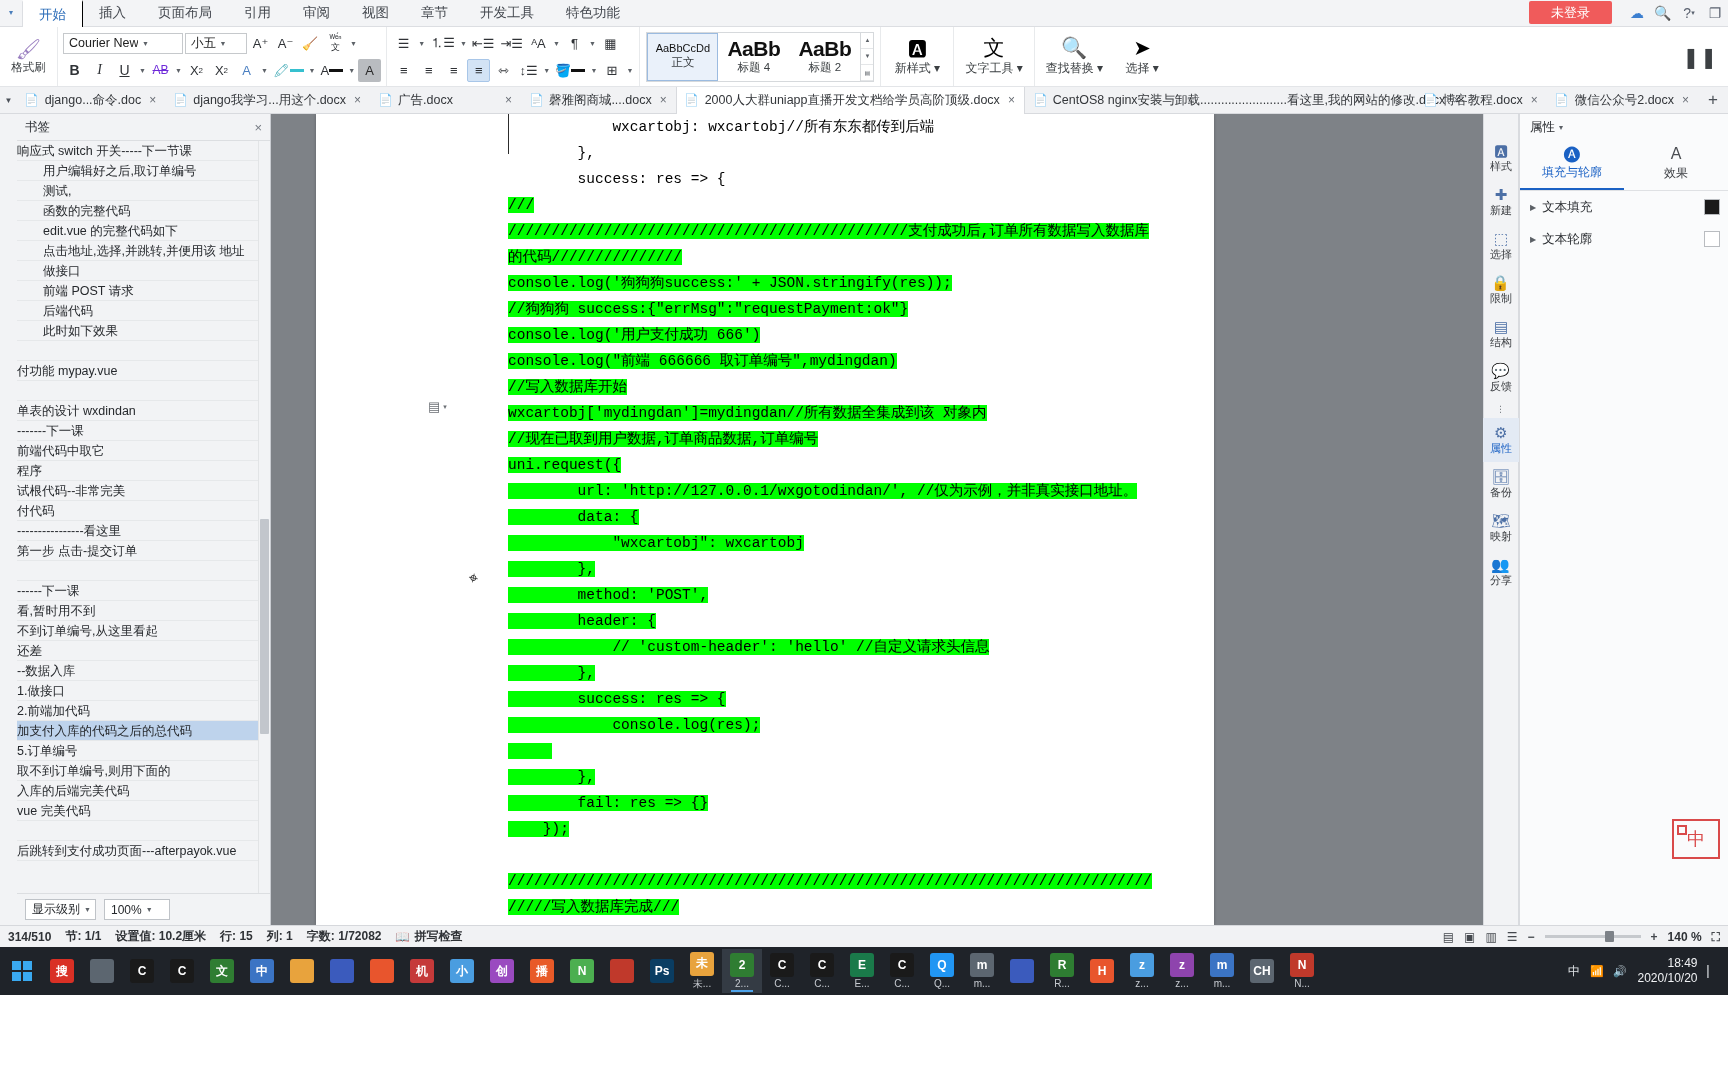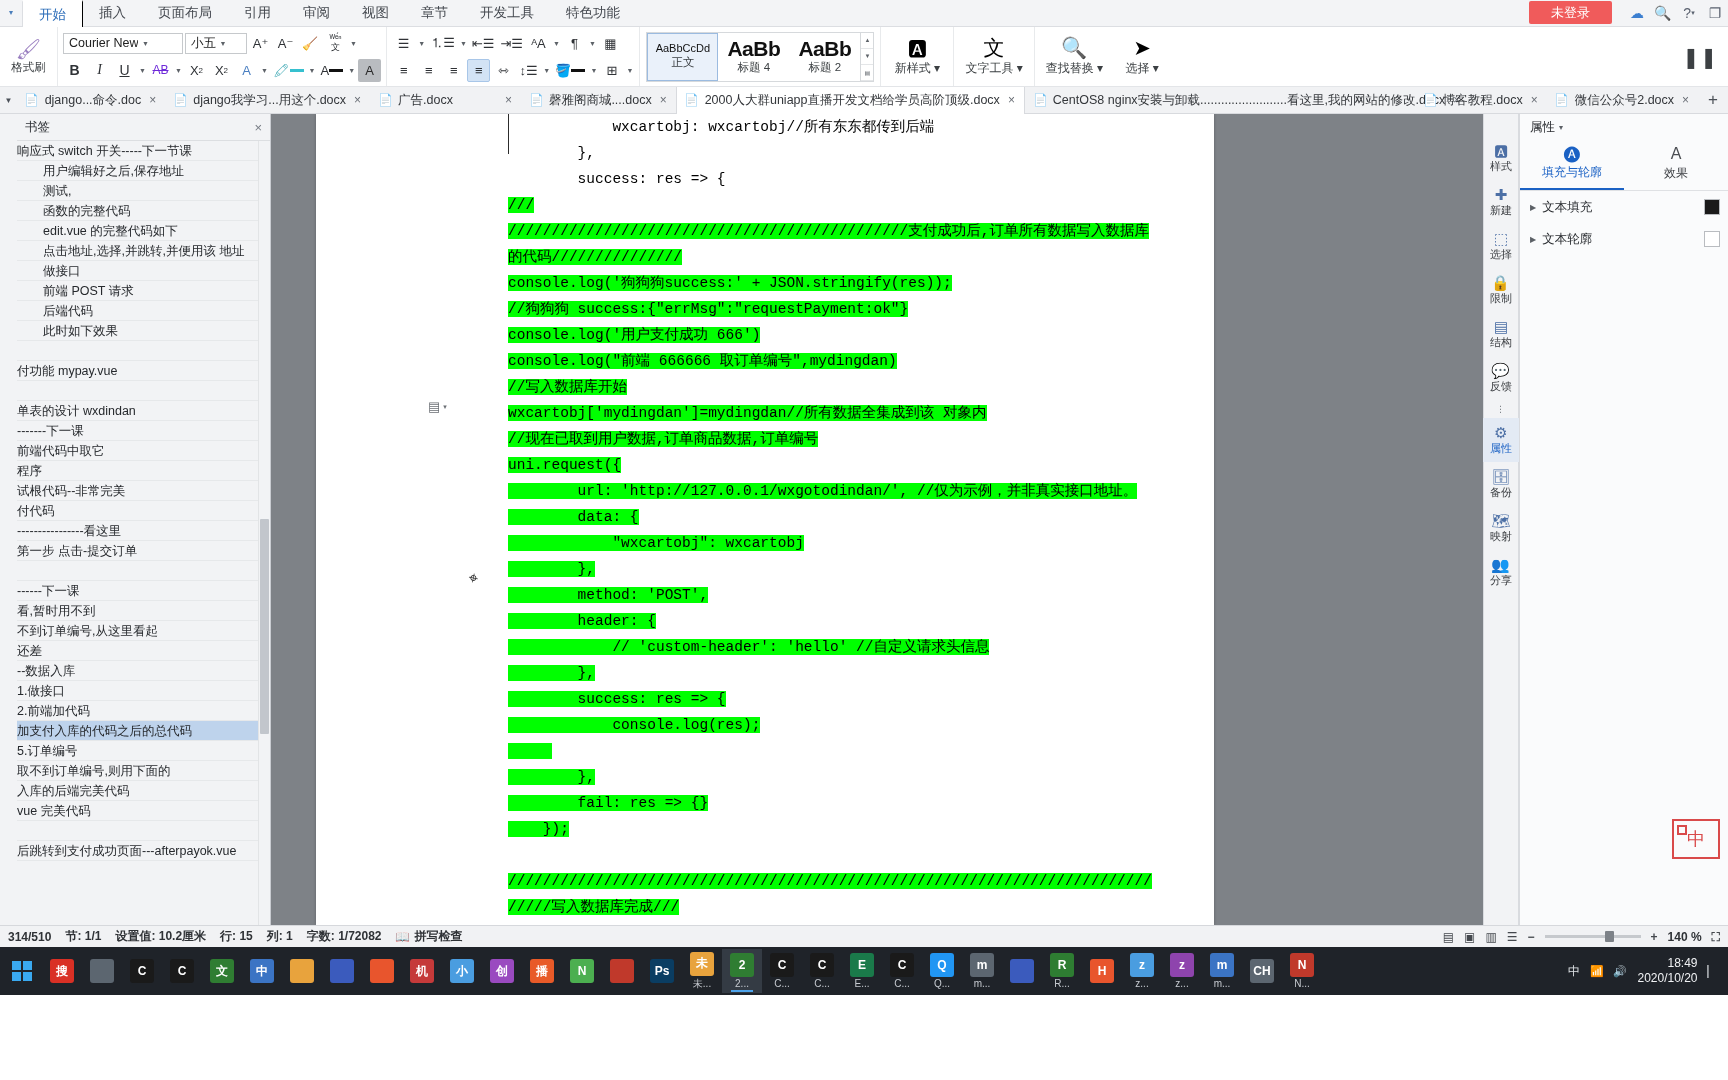--- a/index.html
+++ b/index.html
@@ -511,21 +511,21 @@
     <span class="dt-plus">+</span>
   </div>
 
   <div class="navpane">
     <div class="np-head">
       <span>书签</span>
       <span class="x">×</span>
     </div>
     <div class="np-list" id="nav-list">
       <div class="np-item">响应式 switch 开关-----下一节课</div>
-        <div class="np-item ind">用户编辑好之后,保存地址</div>
+        <div class="np-item ind">用户编辑好之后,取订单编号</div>
         <div class="np-item ind">测试,</div>
         <div class="np-item ind">函数的完整代码</div>
         <div class="np-item ind">edit.vue 的完整代码如下</div>
         <div class="np-item ind">点击地址,选择,并跳转,并便用该 地址</div>
         <div class="np-item ind">做接口</div>
         <div class="np-item ind">前端 POST 请求</div>
         <div class="np-item ind">后端代码</div>
         <div class="np-item ind">此时如下效果</div>
         <div class="np-item blank"></div>
         <div class="np-item">付功能  mypay.vue</div>
@@ -550,20 +550,30 @@
         <div class="np-item">5.订单编号</div>
         <div class="np-item">取不到订单编号,则用下面的</div>
         <div class="np-item">入库的后端完美代码</div>
         <div class="np-item">vue 完美代码</div>
         <div class="np-item blank"></div>
         <div class="np-item">后跳转到支付成功页面---afterpayok.vue</div>
         <div class="np-scroll">
         <div class="np-thumb"></div>
       </div>
     </div>
+    <div class="np-foot">
+      <div class="np-sel">
+        <span>显示级别</span>
+        <span class="arw">▼</span>
+      </div>
+      <div class="np-sel">
+        <span>100%</span>
+        <span class="arw">▼</span>
+      </div>
+    </div>
   </div>
 
   <div class="docarea">
     <div class="page">
       <div class="ruler-mark"></div>
       <div class="code" id="doc-code"><div class="ln">            wxcartobj: wxcartobj//所有东东都传到后端</div><div class="ln">        },</div><div class="ln">        success: res =&gt; {</div><div class="ln"><span class="hl">///</span></div><div class="ln"><span class="hl">//////////////////////////////////////////////支付成功后,订单所有数据写入数据库</span></div><div class="ln"><span class="hl">的代码///////////////</span></div><div class="ln"><span class="hl">console.log('狗狗狗success:' + JSON.stringify(res));</span></div><div class="ln"><span class="hl">//狗狗狗 success:{"errMsg":"requestPayment:ok"}</span></div><div class="ln"><span class="hl">console.log('用户支付成功 666')</span></div><div class="ln"><span class="hl">console.log("前端 666666 取订单编号",mydingdan)</span></div><div class="ln"><span class="hl">//写入数据库开始</span></div><div class="ln"><span class="hl">wxcartobj['mydingdan']=mydingdan//所有数据全集成到该 对象内</span></div><div class="ln"><span class="hl">//现在已取到用户数据,订单商品数据,订单编号</span></div><div class="ln"><span class="hl">uni.request({</span></div><div class="ln"><span class="hl">        url: 'http://127.0.0.1/wxgotodindan/', //仅为示例，并非真实接口地址。</span></div><div class="ln"><span class="hl">        data: {</span></div><div class="ln"><span class="hl">            "wxcartobj": wxcartobj</span></div><div class="ln"><span class="hl">        },</span></div><div class="ln"><span class="hl">        method: 'POST',</span></div><div class="ln"><span class="hl">        header: {</span></div><div class="ln"><span class="hl">            // 'custom-header': 'hello' //自定义请求头信息</span></div><div class="ln"><span class="hl">        },</span></div><div class="ln"><span class="hl">        success: res =&gt; {</span></div><div class="ln"><span class="hl">            console.log(res);</span></div><div class="ln"><span class="hl">     </span></div><div class="ln"><span class="hl">        },</span></div><div class="ln"><span class="hl">        fail: res =&gt; {}</span></div><div class="ln"><span class="hl">    });</span></div><div class="ln"></div><div class="ln"><span class="hl">//////////////////////////////////////////////////////////////////////////</span></div><div class="ln"><span class="hl">/////写入数据库完成///</span></div></div>
       <div class="para-mark">
         <span>▤</span>
           <span style="font-size:7px">▾</span>
       </div>

